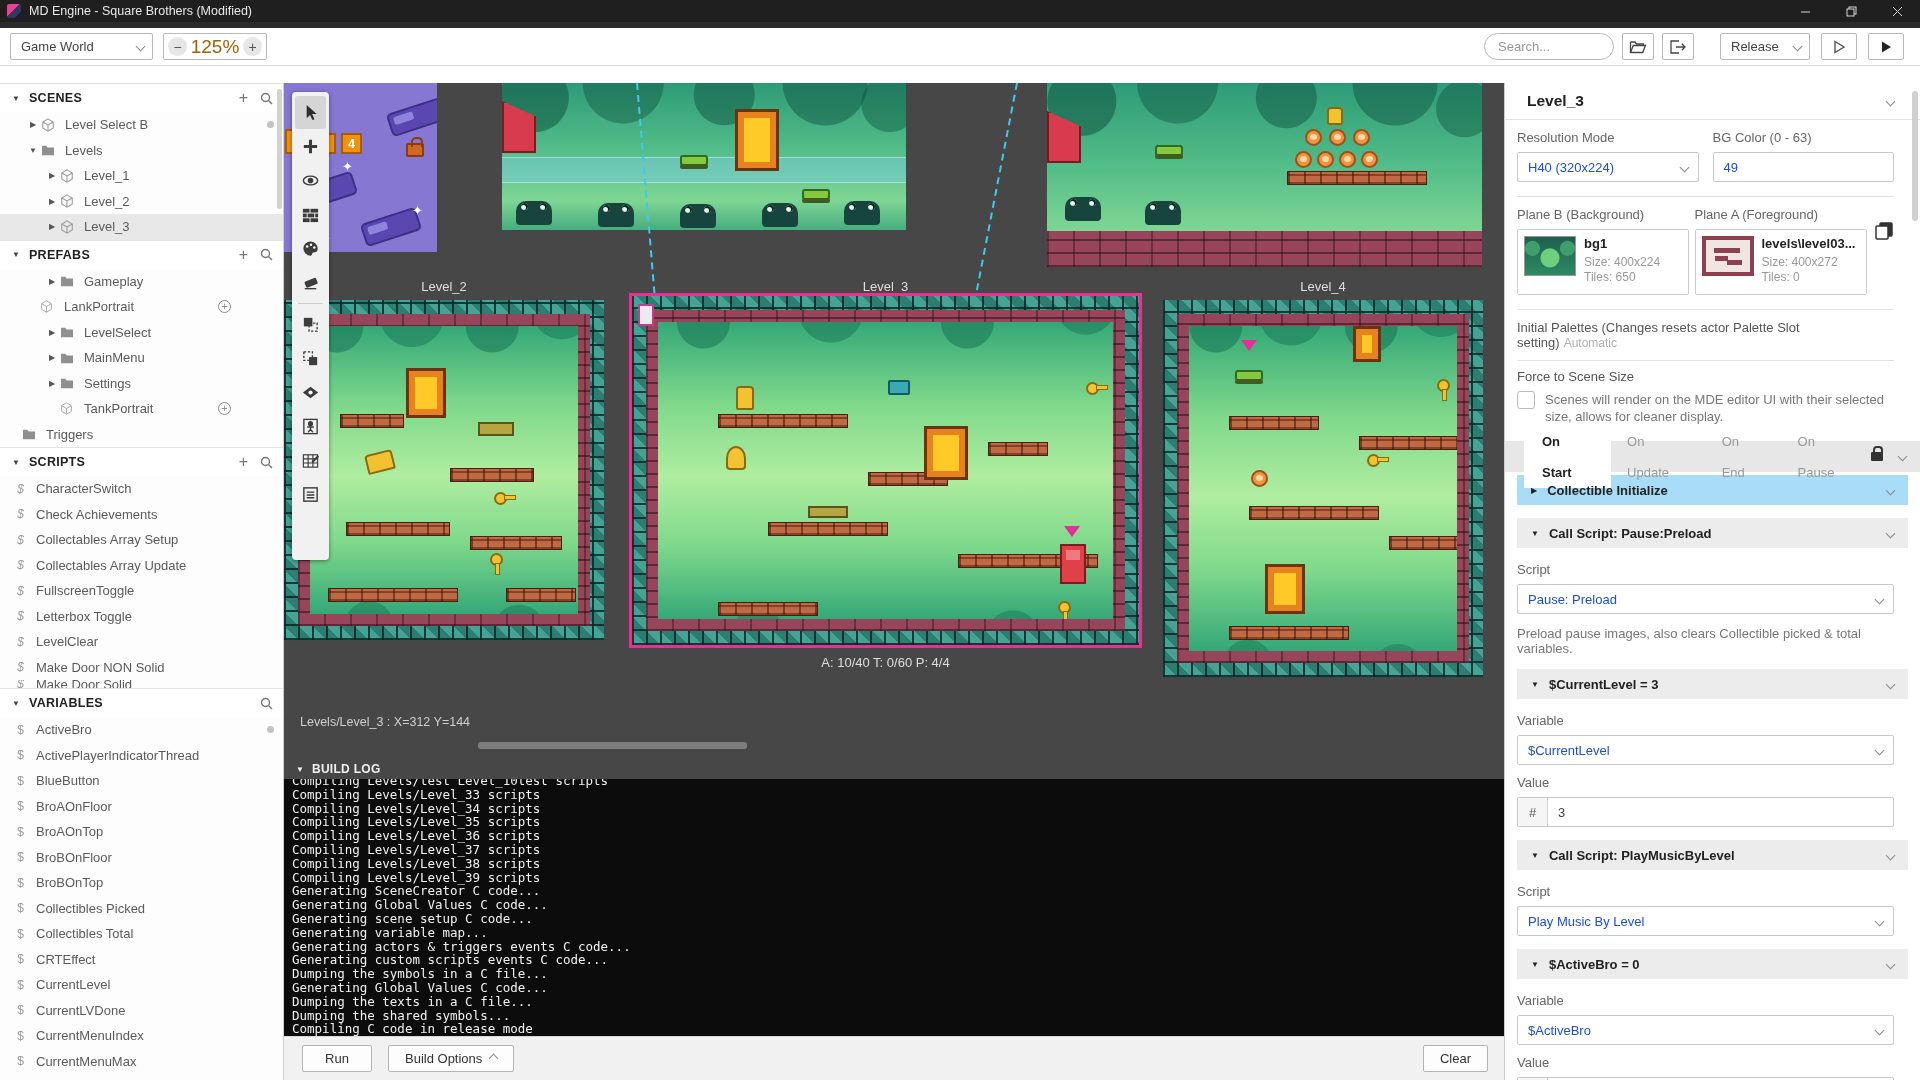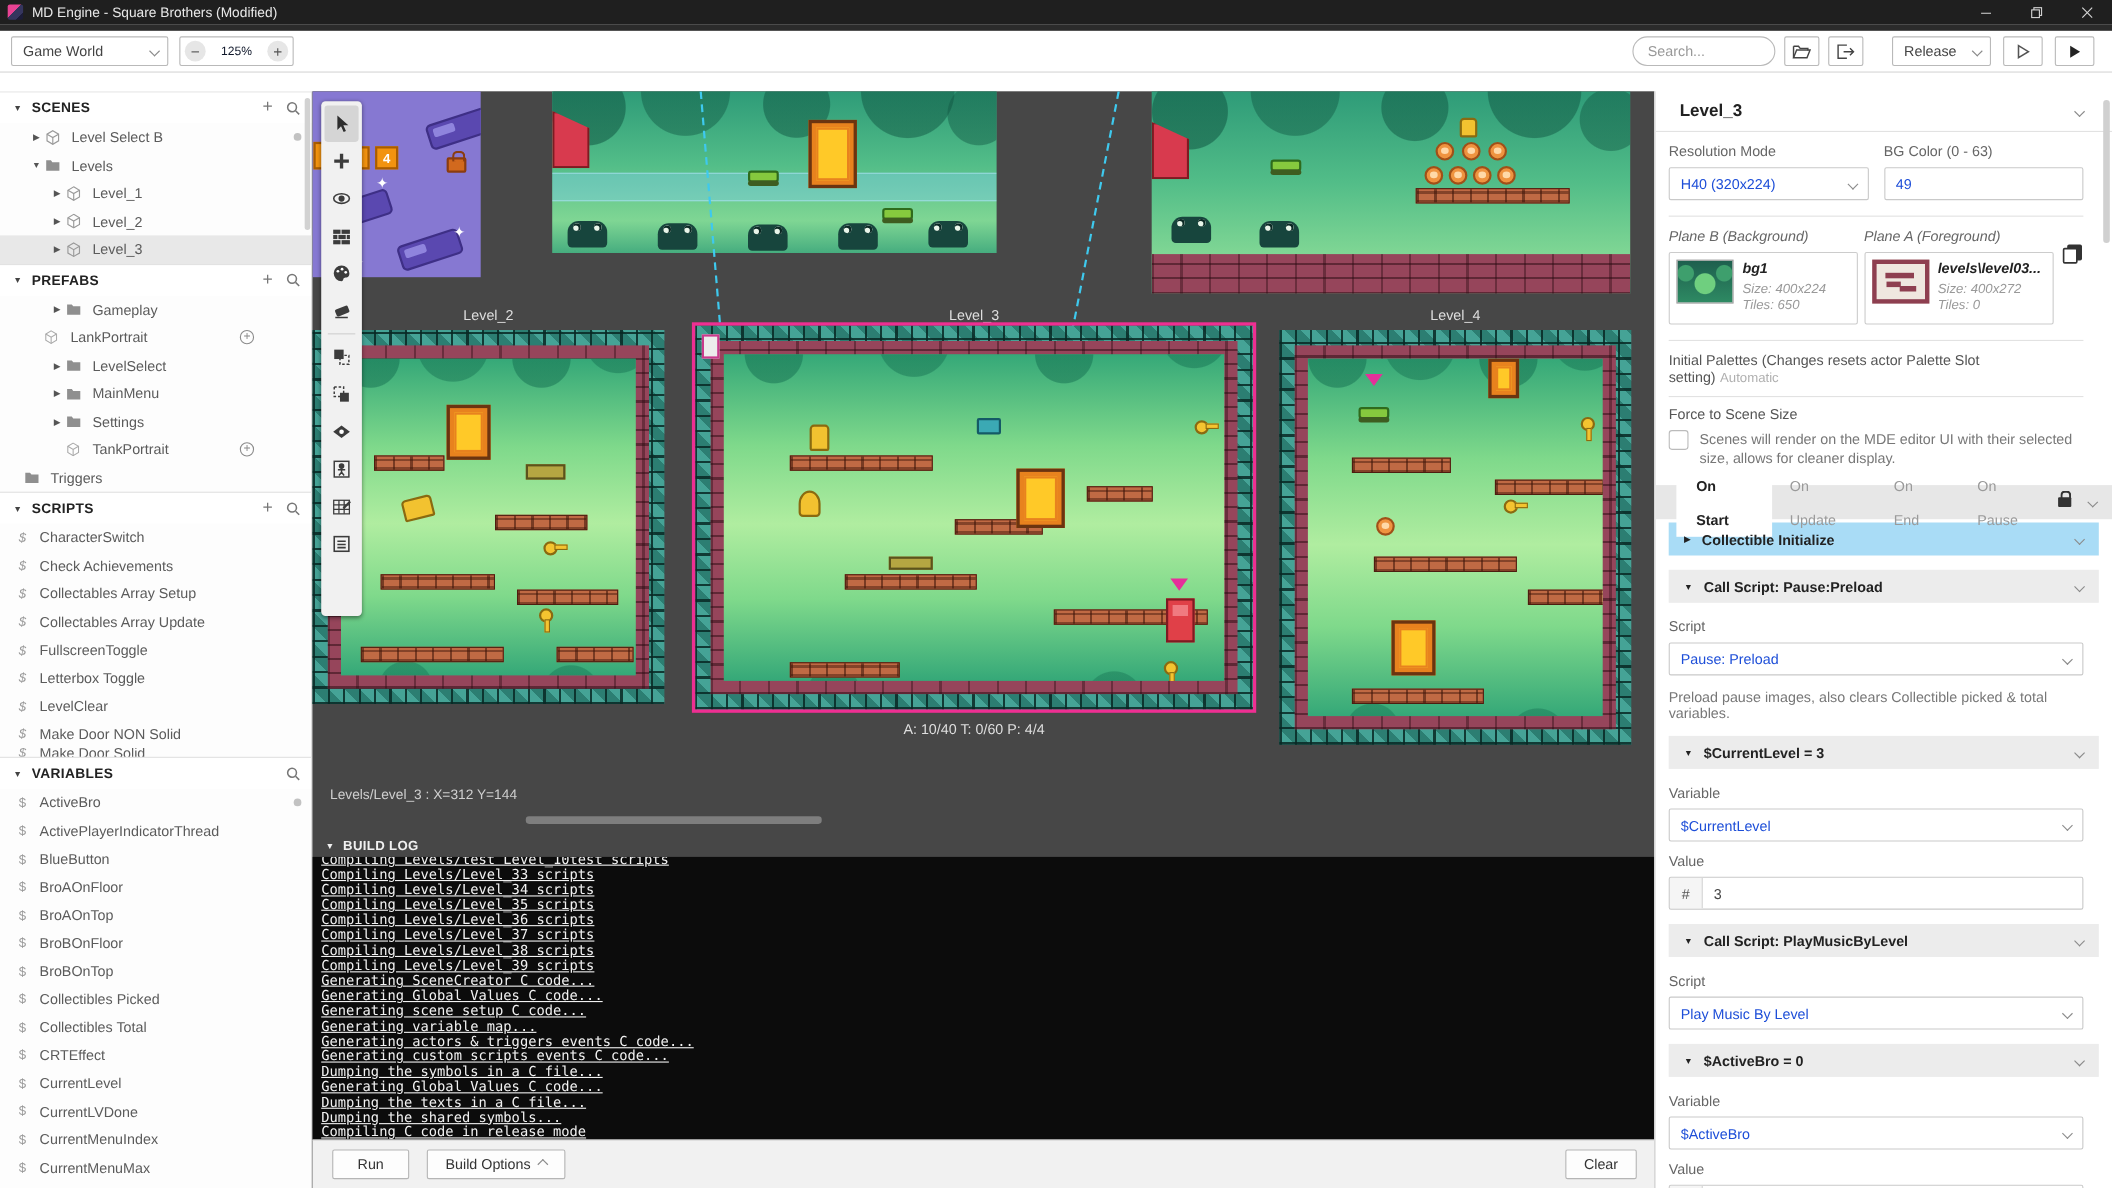--- a/index.html
+++ b/index.html
@@ -18,21 +18,21 @@
   
   .menubar { position:absolute; left:0; top:22px; width:100%; height:23px; background:#2b2b2b; display:flex; align-items:center; padding-left:4px; }
   .menu-item { color:#e0e0e0; font-size:13px; padding:0 10px; line-height:23px; }
 
   
   .toolbar { position:absolute; left:0; top:28px; width:100%; height:38px; background:#ffffff; border-bottom:1px solid #d6d6d6; display:flex; align-items:center; }
   .tb-select { height:27px; border:1px solid #b9b9b9; border-radius:2px; background:#fff; display:flex; align-items:center; font-size:13px; color:#444; padding:0 8px 0 10px; }
   .tb-world { width:143px; margin-left:10px; }
   .tb-zoom { width:104px; height:27px; margin-left:10px; border:1px solid #b9b9b9; border-radius:2px; display:flex; align-items:center; justify-content:space-between; padding:0 4px; }
   .zoom-btn { width:19px; height:19px; border-radius:50%; background:#e6e6e6; color:#555; display:flex; align-items:center; justify-content:center; font-size:14px; line-height:1; }
-  .zoom-label { font-size:11px; color:#0f172a; }
+  .zoom-label { font-size:19px; color:#a16207; }
   .tb-right { margin-left:auto; display:flex; align-items:center; margin-right:16px; }
   .search-box { width:130px; height:27px; border:1px solid #b9b9b9; border-radius:14px; display:flex; align-items:center; padding-left:13px; color:#999; font-size:13px; background:#fff; }
   .icon-btn { width:32px; height:27px; border:1px solid #b9b9b9; border-radius:2px; background:#fff; display:flex; align-items:center; justify-content:center; margin-left:8px; }
   .tb-release { width:90px; margin-left:26px; justify-content:space-between; }
   .play-btn { width:36px; height:27px; border:1px solid #b9b9b9; border-radius:2px; background:#fff; display:flex; align-items:center; justify-content:center; margin-left:11px; }
   .chev { width:7px; height:7px; border-right:1.6px solid #8a8a8a; border-bottom:1.6px solid #8a8a8a; transform:rotate(45deg); margin-left:auto; }
   .chev.up { transform:rotate(-135deg); }
 
   
   .sidebar { position:absolute; left:0; top:83px; width:284px; bottom:0; background:#fdfdfd; border-right:1px solid #cfcfcf; overflow:hidden; }
@@ -142,39 +142,39 @@
   .stats-text { position:absolute; width:100%; text-align:center; color:#dedede; font-size:13px; }
   .status-text { position:absolute; left:16px; top:632px; color:#cfcfcf; font-size:12.5px; }
   .h-thumb { position:absolute; top:659px; left:194px; width:269px; height:7px; background:#7e7e7e; border-radius:3px; }
 
   
   .log-header { position:absolute; left:0; top:676px; width:100%; height:20px; display:flex; align-items:center; color:#f0f0f0; }
   .log-header .tri { font-size:8px; margin:0 8px 0 12px; }
   .log-title { font-size:12px; font-weight:bold; letter-spacing:.3px; }
   .log { position:absolute; left:0; top:696px; width:100%; height:257px; background:#0c0c0c; overflow:hidden; padding:0 0 0 8px; }
   .log-lines { margin-top:-5px; }
-  .log-line { color:#f2f2f2; font-family:"DejaVu Sans Mono",monospace; font-size:12.5px; line-height:13.8px; white-space:pre;text-decoration:underline; }
+  .log-line { color:#f2f2f2; font-family:"DejaVu Sans Mono",monospace; font-size:12.5px; line-height:13.8px; white-space:pre; }
   .bottom-bar { position:absolute; left:0; top:953px; width:100%; height:44px; background:#f1f1f1; border-top:1px solid #d8d8d8; display:flex; align-items:center; }
   .bar-btn { height:27px; background:#fdfdfd; border:1px solid #b5b5b5; border-radius:2px; font-size:13px; color:#333; display:flex; align-items:center; justify-content:center; padding:0 16px; }
   .btn-run { margin-left:18px; width:70px; }
   .btn-build { margin-left:16px; }
   .btn-build .chev { margin-left:8px; }
   .btn-clear { margin-left:auto; margin-right:16px; }
 
   
   .inspector { position:absolute; left:1504px; top:83px; right:0; bottom:0; background:#fff; border-left:1px solid #cfcfcf; overflow:hidden; font-size:13px; }
   .insp-inner { padding:0 26px 0 12px; }
   .insp-header { display:flex; align-items:center; height:36px; padding:0 26px 0 22px; }
   .insp-title { font-size:15.5px; font-weight:bold; color:#222; }
   .insp-div { height:1px; background:#e2e2e2; }
   .insp-row2 { display:flex; gap:14px; padding:10px 0 14px; }
   .fld { flex:1; }
   .fld-label { color:#666; margin-bottom:7px; }
   .select, .input { height:30px; border:1px solid #c9c9c9; border-radius:2px; background:#fff; display:flex; align-items:center; padding:0 10px; color:#1d4ed8; }
-  .plane-cards { display:flex; padding:10px 0 14px; align-items:flex-start;font-style:italic; }
+  .plane-cards { display:flex; padding:10px 0 14px; align-items:flex-start; }
   .plane-card { width:172px; border:1px solid #ccc; border-radius:2px; height:66px; display:flex; padding:6px; gap:8px; }
   .plane-thumb { width:52px; height:40px; flex:0 0 52px; border:1px solid #999; }
   .thumb-bg1 { background:
       radial-gradient(circle at 50% 55%, #6fcf7f 0 9px, transparent 10px),
       radial-gradient(circle at 15% 30%, #3e9f6d 0 7px, transparent 8px),
       radial-gradient(circle at 85% 30%, #3e9f6d 0 7px, transparent 8px),
       linear-gradient(180deg,#1e5f4e,#2e8a63); }
   .thumb-lvl { background:
       linear-gradient(#8e3f50,#8e3f50) 50% 30%/60% 5px no-repeat,
       linear-gradient(#8e3f50,#8e3f50) 30% 60%/30% 5px no-repeat,

